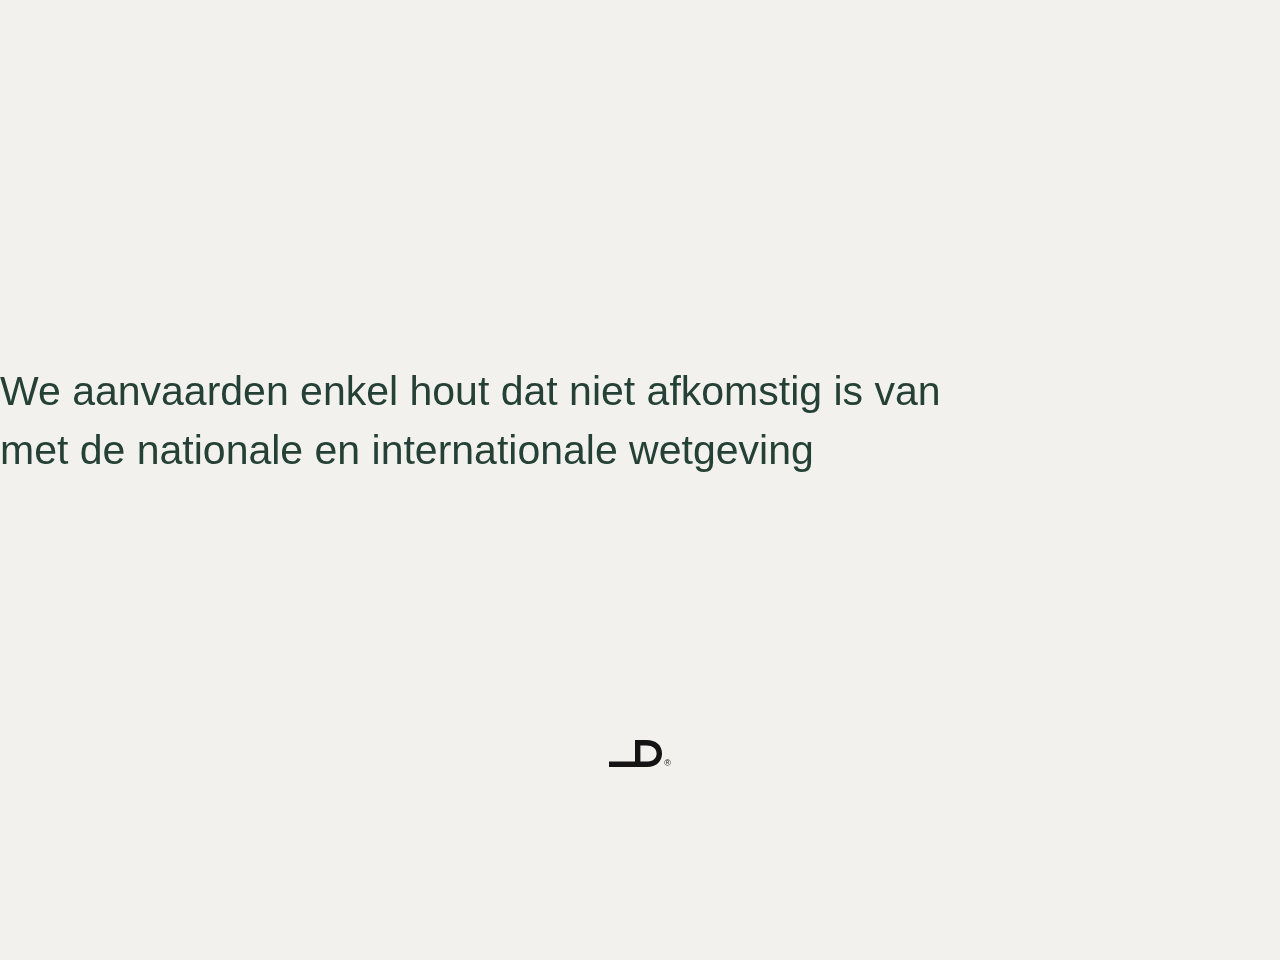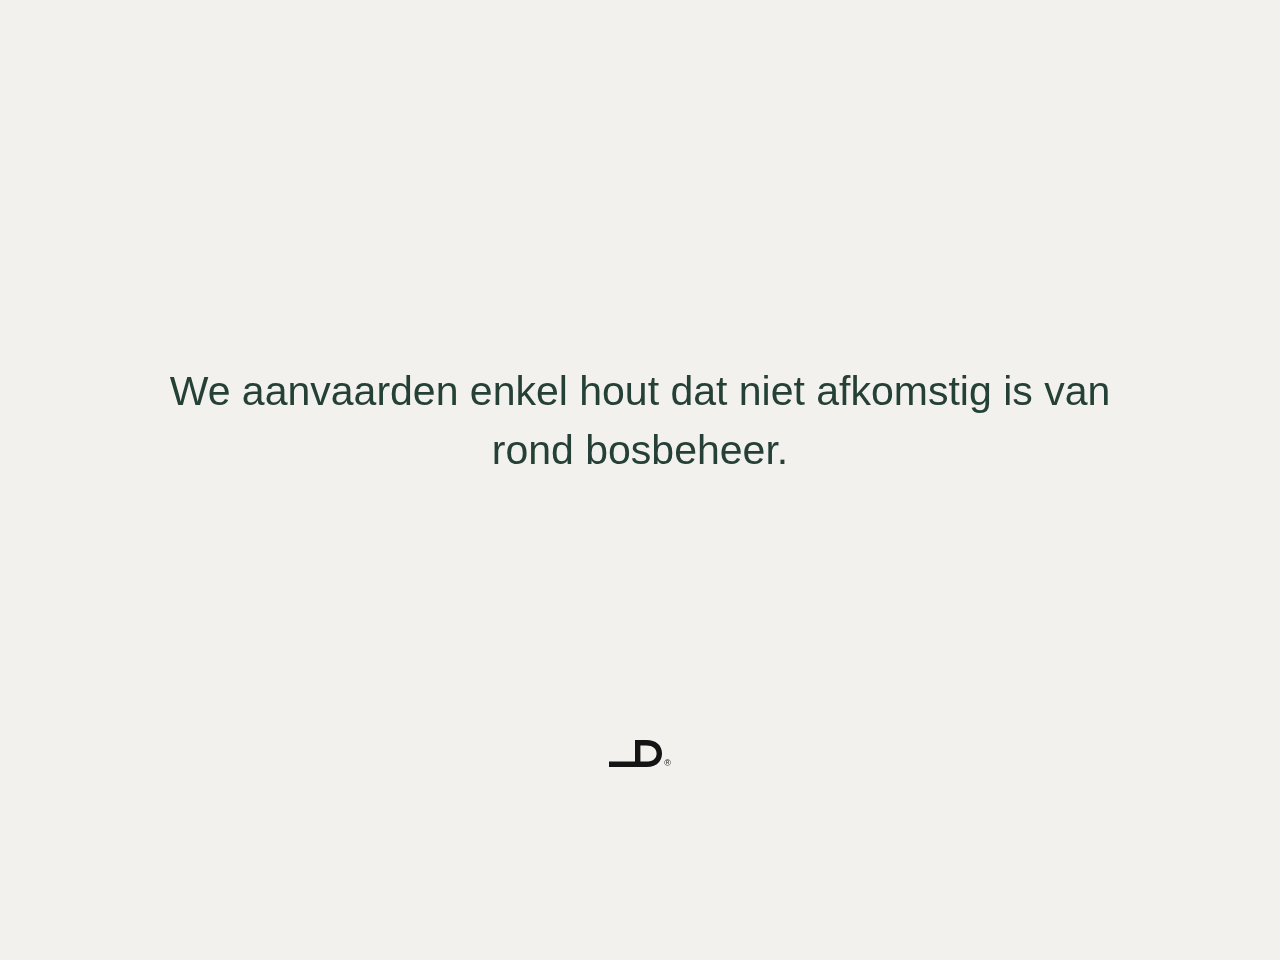--- a/index.html
+++ b/index.html
@@ -11,21 +11,21 @@
   body {
     position: relative;
     background: #f2f1ed;
     font-family: "Liberation Sans", sans-serif;
   }
   .statement {
     position: absolute;
     top: 362px;
     left: 0;
     width: 1280px;
-    text-align: center;
+    text-align: left;
     color: #254036;
     font-size: 41px;
     line-height: 59px;
     font-weight: 400;
     letter-spacing: 0px;
   }
   .statement .line {
     white-space: nowrap;
   }
   .brand {
@@ -48,21 +48,21 @@
     position: relative;
     top: 1px;
   }
 </style>
 </head>
 <body>
 
 <main>
   <div class="statement">
     <div class="line">We aanvaarden enkel hout dat niet afkomstig is van</div>
-    <div class="line">rond bosbeheer.</div>
+    <div class="line">met de nationale en internationale wetgeving</div>
   </div>
 
   <div class="brand">
     <span>
       <svg width="53" height="27" viewBox="0 0 53 27" aria-hidden="true">
         <path fill="#141414" fill-rule="evenodd" d="M0 27 L0 21.6 L26 21.6 L26 0 L37.5 0
              C47 0 53 5.2 53 13.5
              C53 21.8 47 27 37.5 27
              Z
              M31.4 5.4 L37.3 5.4

